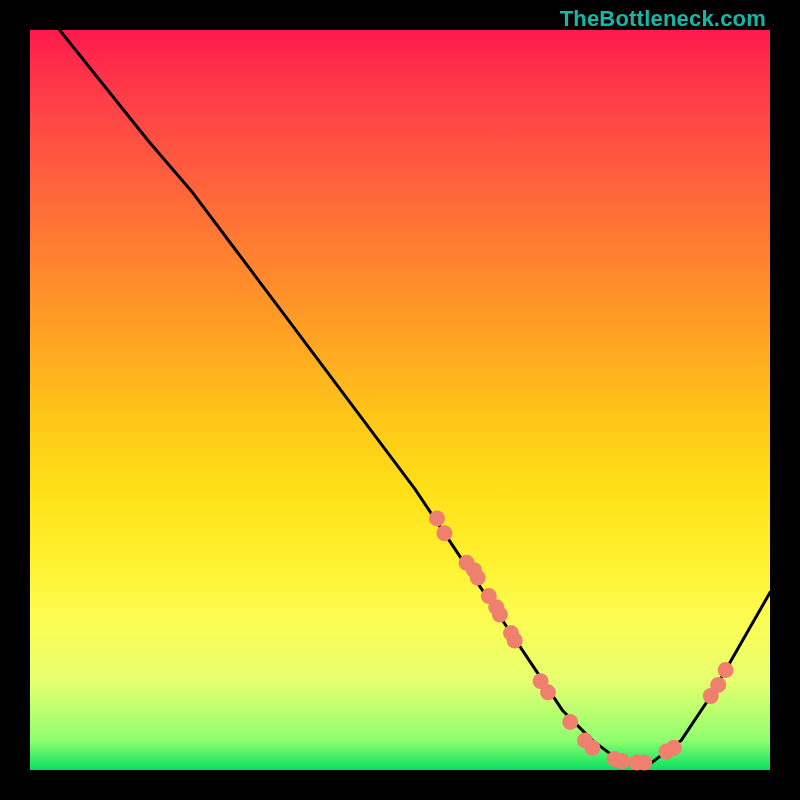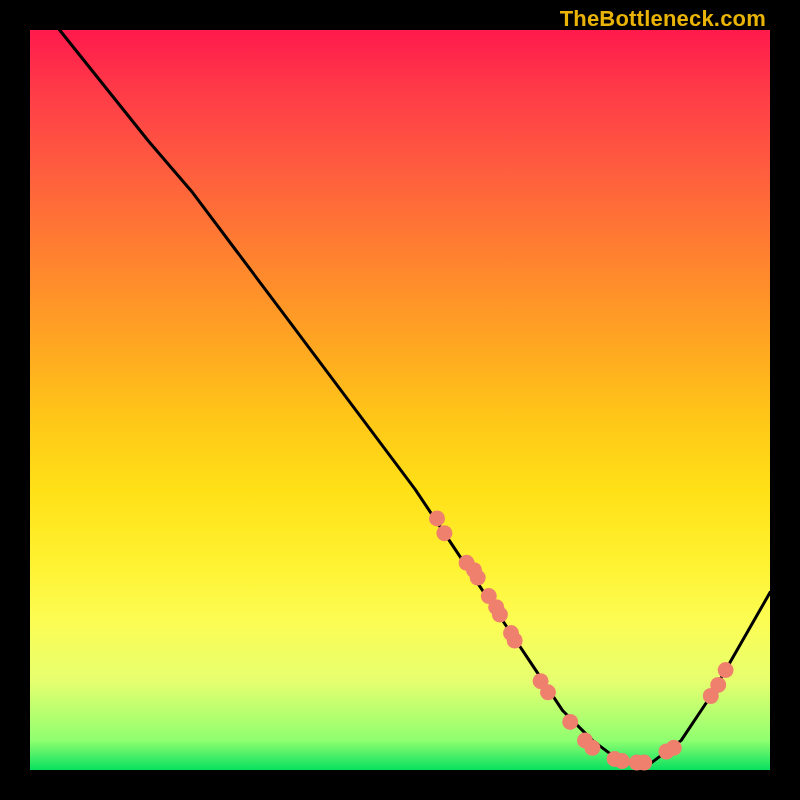--- a/index.html
+++ b/index.html
@@ -30,21 +30,21 @@
       #fcfd54 80%,
       #e6ff6f 88%,
       #8fff70 96%,
       #08e060 100%
     );
   }
   .watermark {
     position: absolute;
     top: 6px;
     right: 34px;
-    color: #eab308;
+    color: #14b8a6;
     font-size: 22px;
     font-weight: bold;
     letter-spacing: 0.2px;
   }
   svg.overlay {
     position: absolute;
     top: 0;
     left: 0;
   }
 </style>

